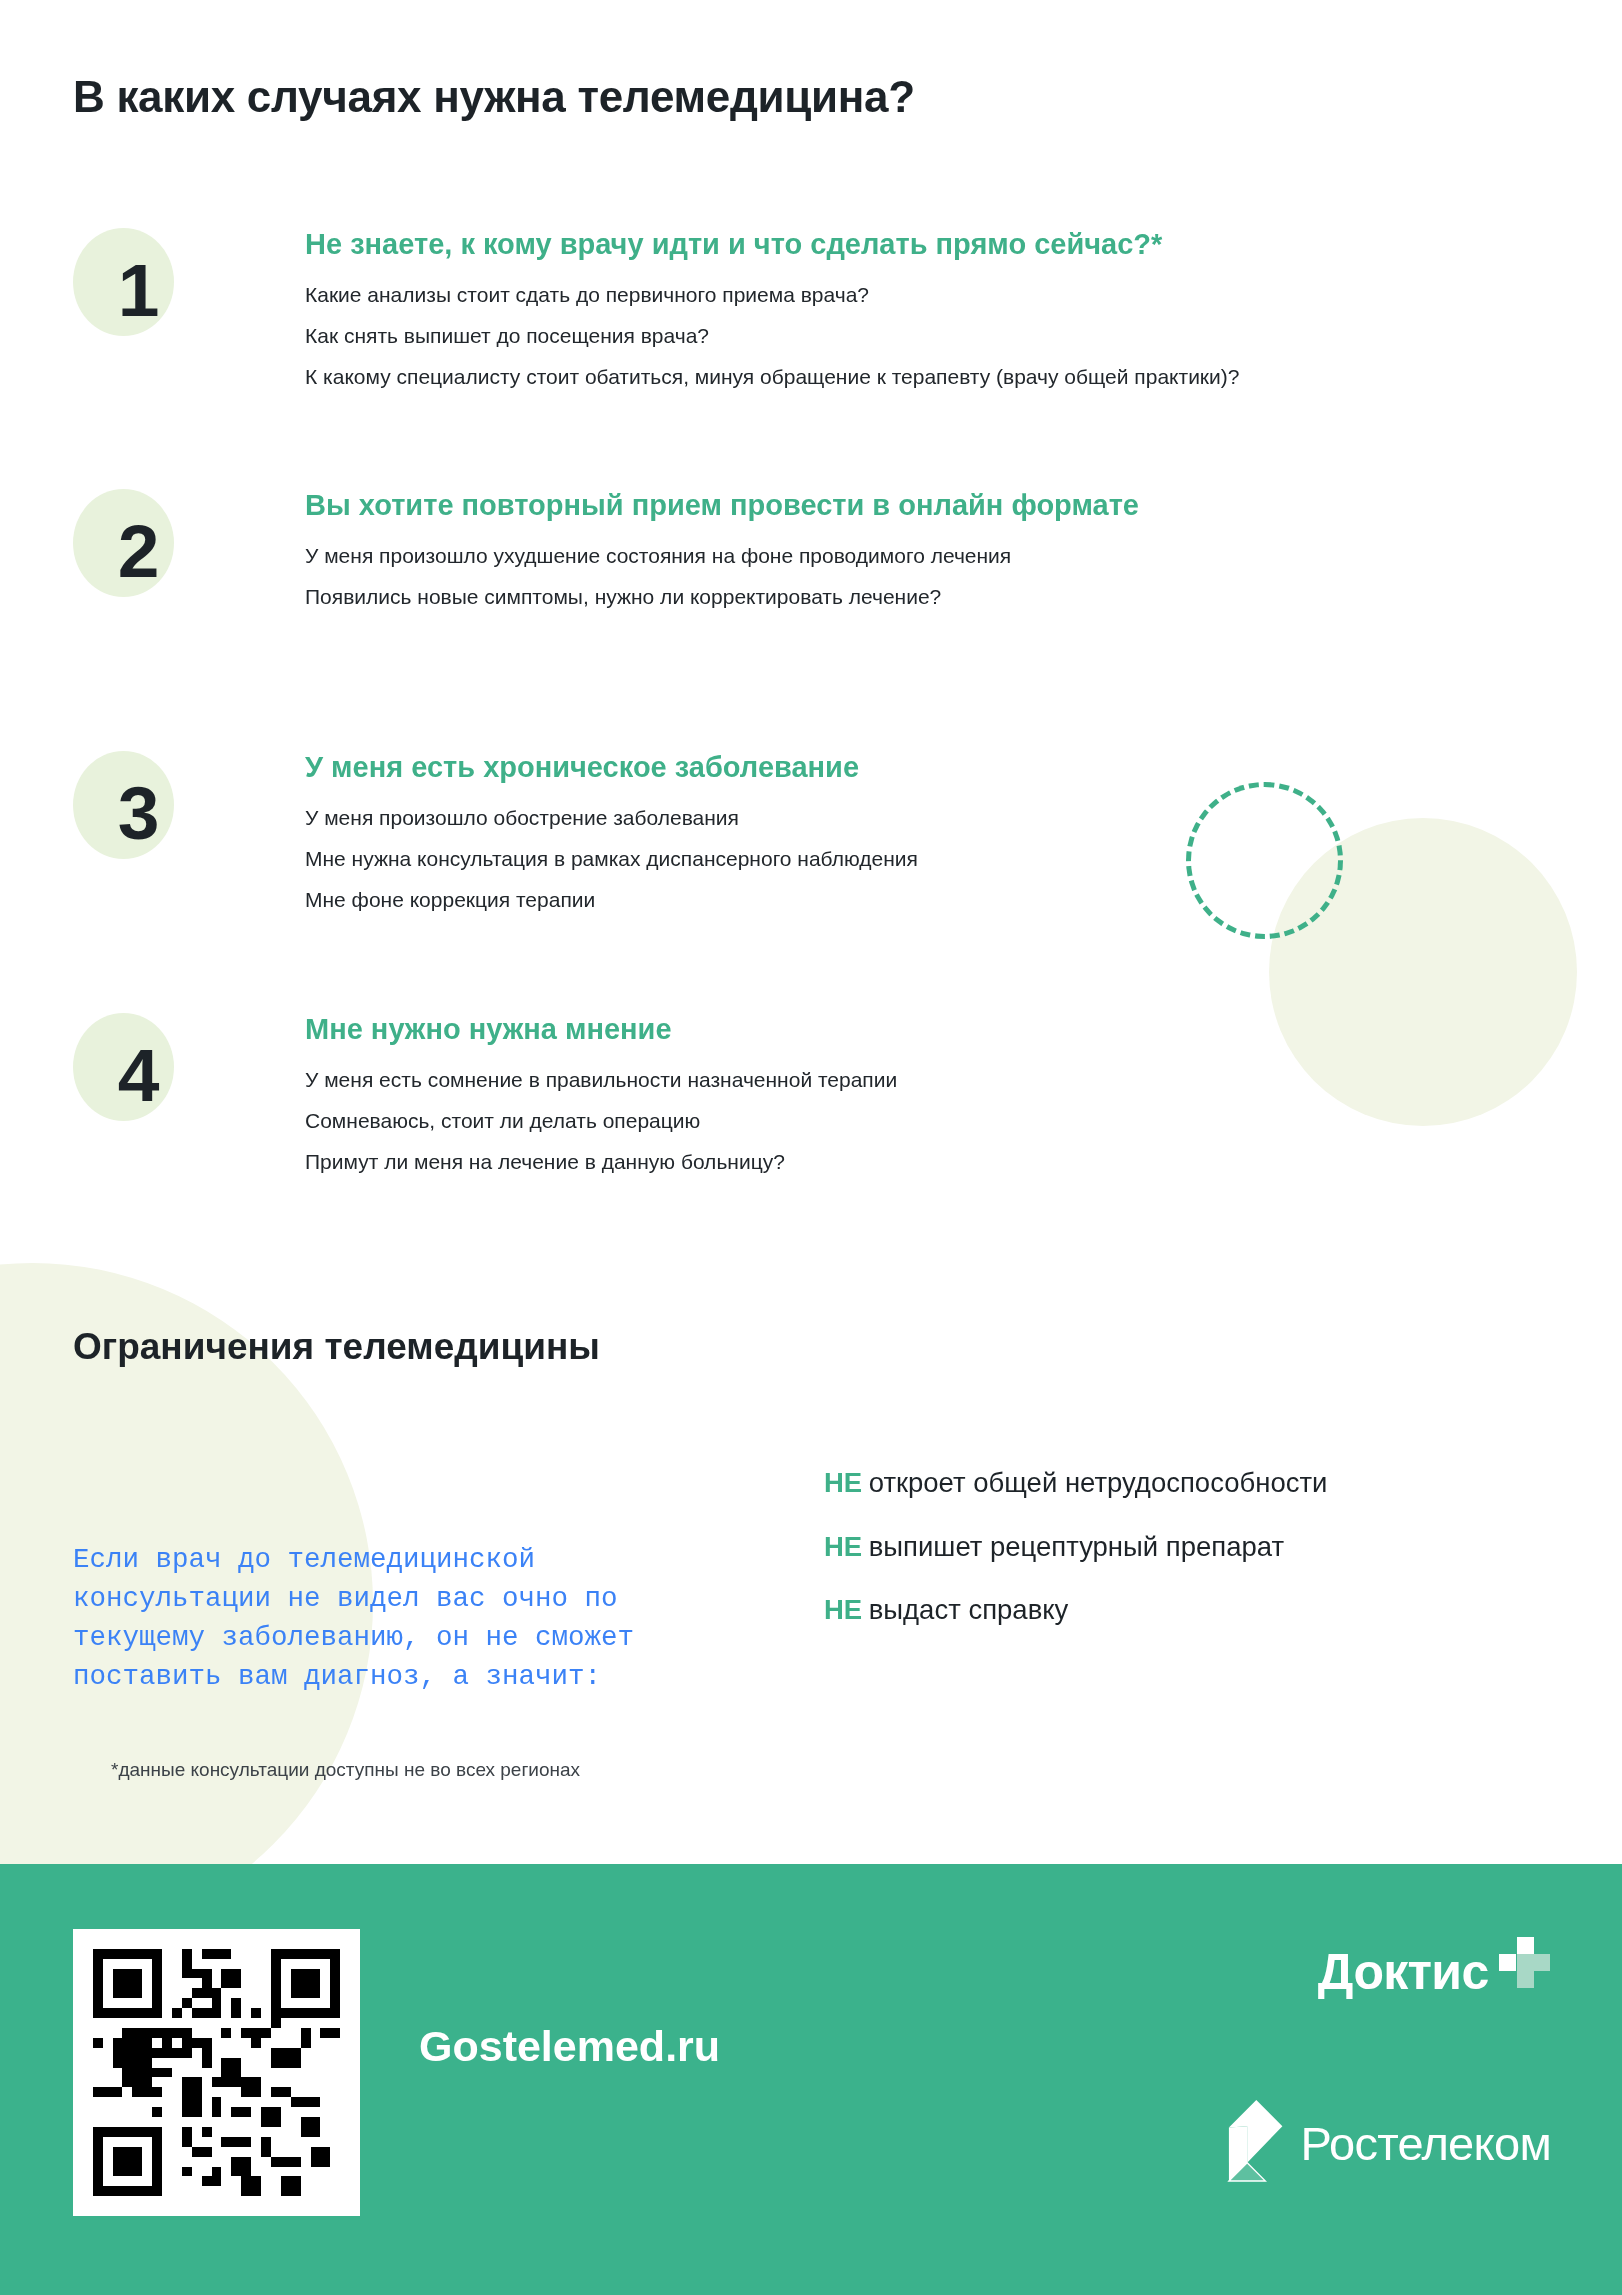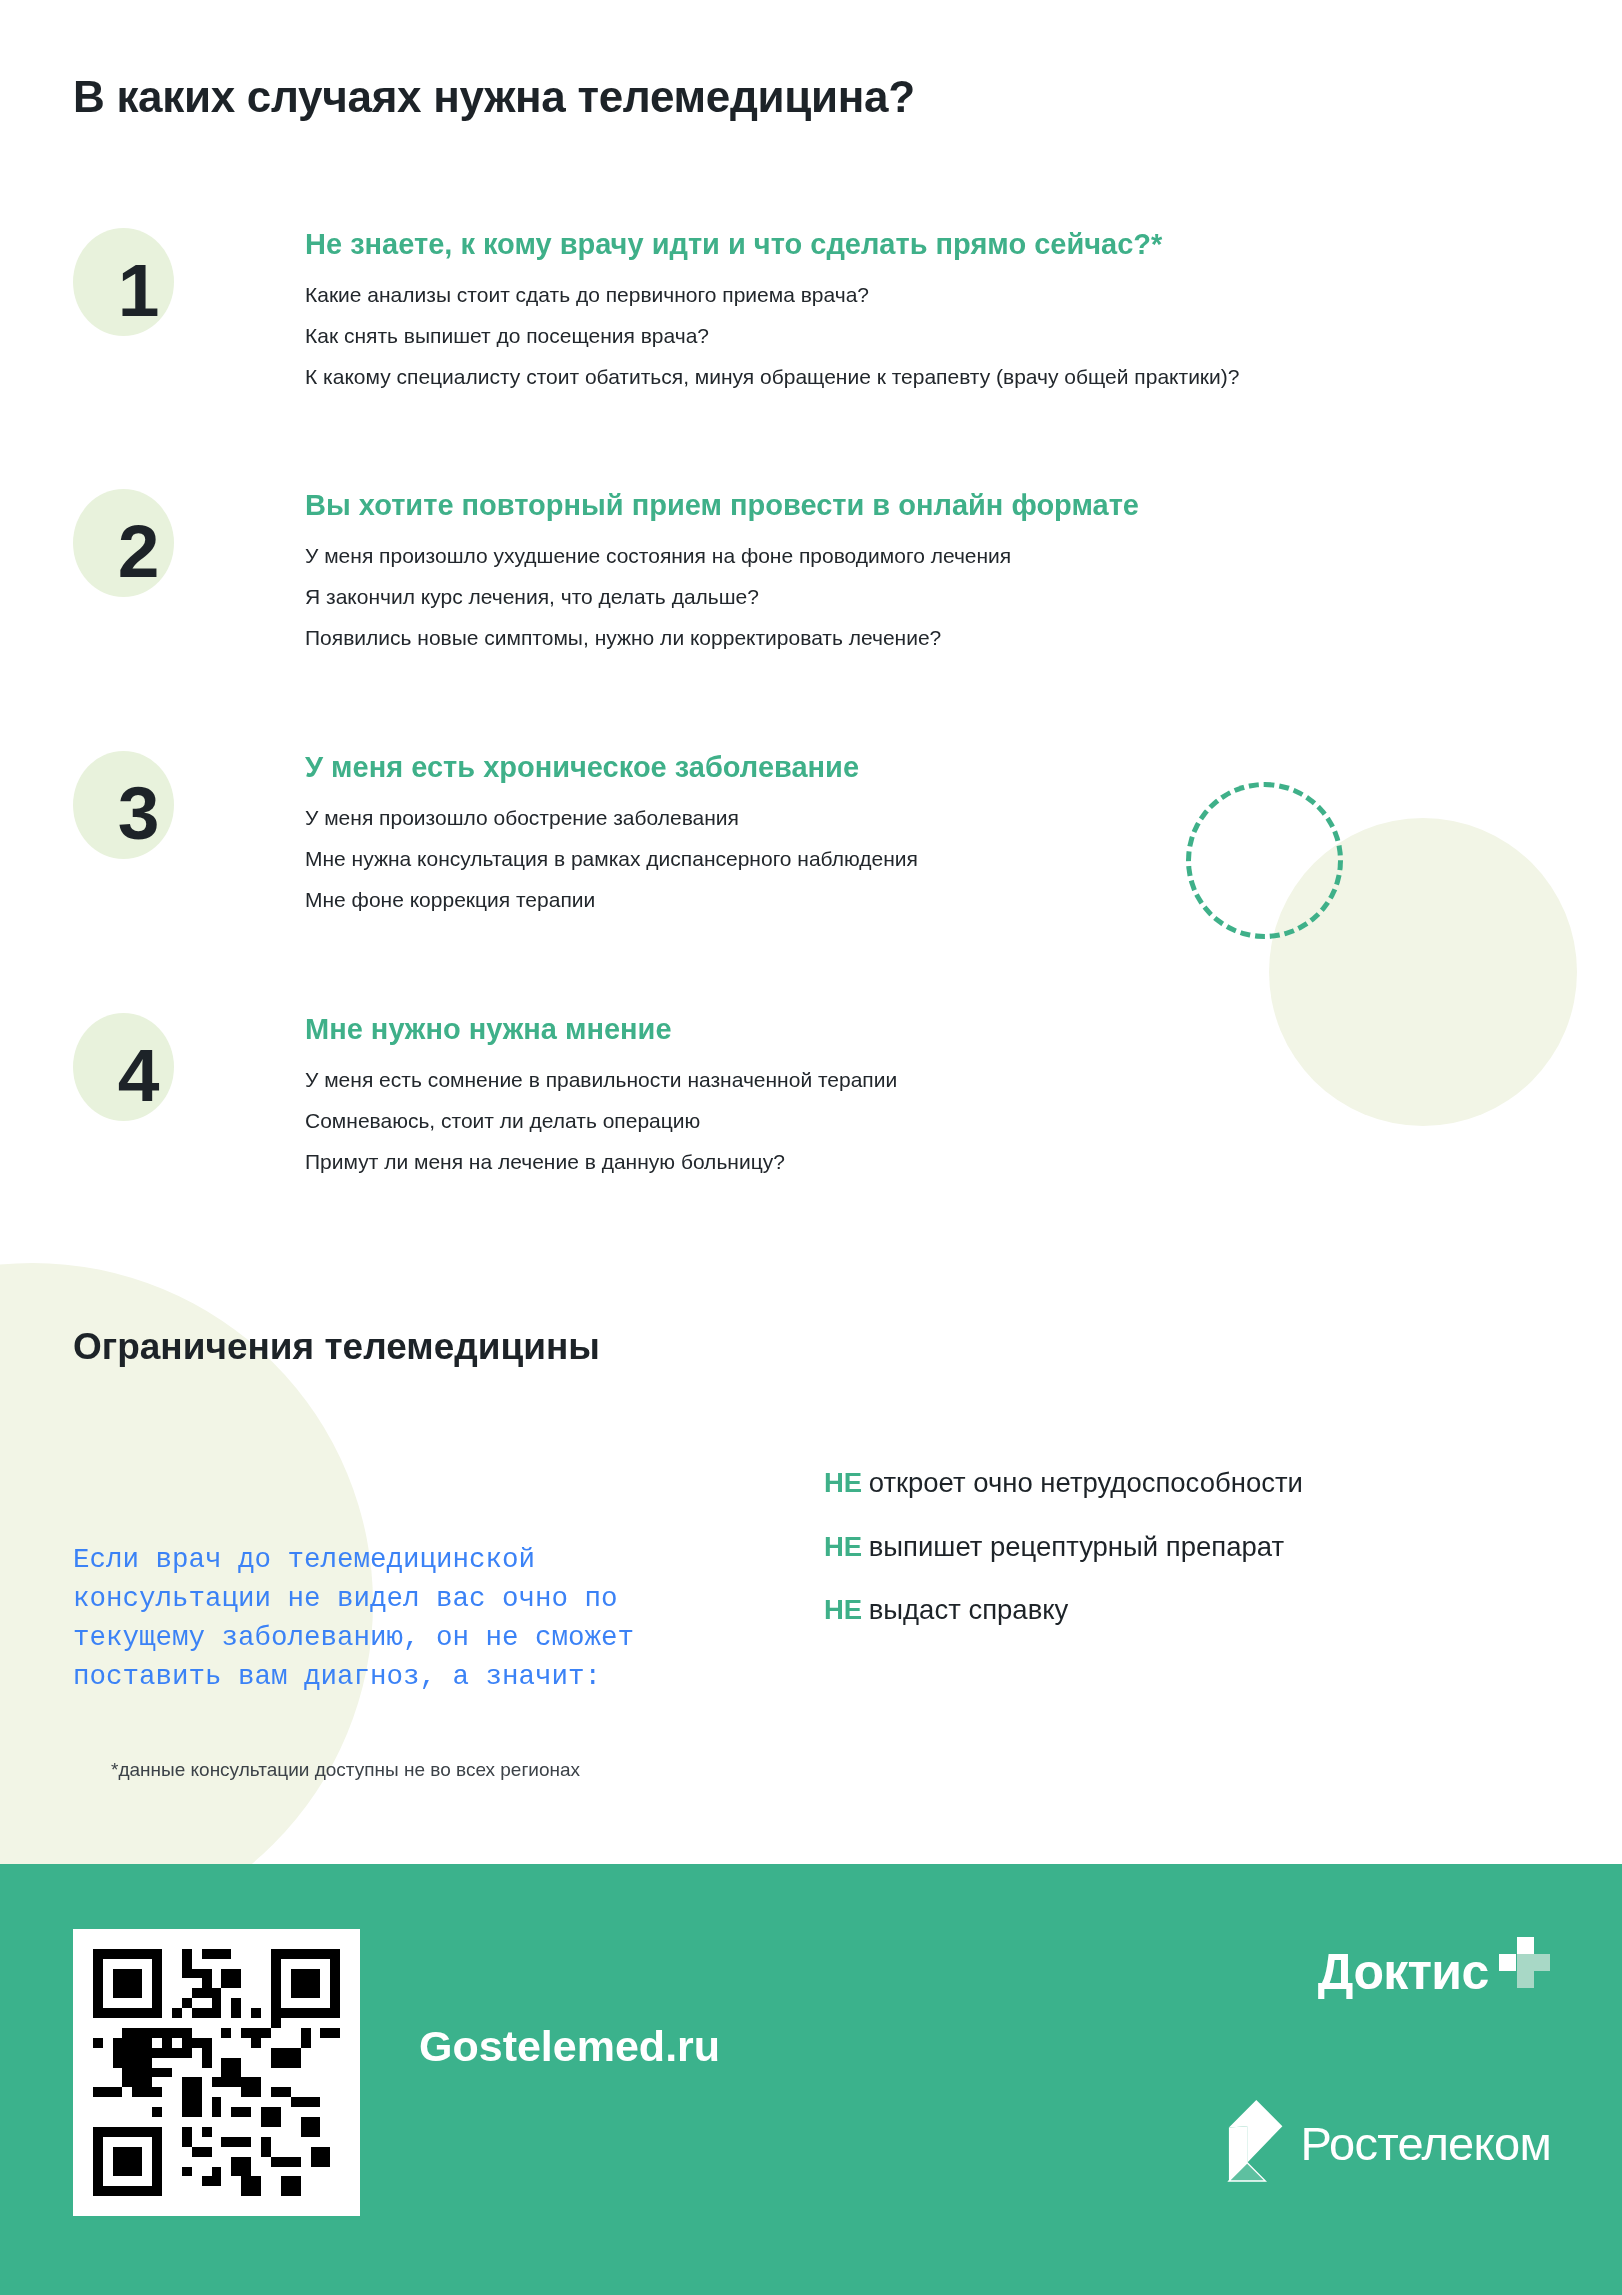--- a/index.html
+++ b/index.html
@@ -207,21 +207,20 @@
     <div class="block-line">К какому специалисту стоит обатиться, минуя обращение к терапевту (врачу общей практики)?</div>
   </div>
 </div>
 
 <div class="num-block" style="left:73px; top:489px;">
   <div class="num-badge"></div>
   <div class="num-digit">2</div>
   <div class="block-body">
     <div class="block-head">Вы хотите повторный прием провести в онлайн формате</div>
     <div class="block-line">У меня произошло ухудшение состояния на фоне проводимого лечения</div>
-    <div class="block-line">Я закончил курс лечения, что делать дальше?</div>
     <div class="block-line">Появились новые симптомы, нужно ли корректировать лечение?</div>
   </div>
 </div>
 
 <div class="num-block" style="left:73px; top:751px;">
   <div class="num-badge"></div>
   <div class="num-digit">3</div>
   <div class="block-body">
     <div class="block-head">У меня есть хроническое заболевание</div>
     <div class="block-line">У меня произошло обострение заболевания</div>
@@ -239,21 +238,21 @@
     <div class="block-line">Сомневаюсь, стоит ли делать операцию</div>
     <div class="block-line">Примут ли меня на лечение в данную больницу?</div>
   </div>
 </div>
 
 <div class="limits-title">Ограничения телемедицины</div>
 <div class="limits-text">Если врач до телемедицинской консультации не видел вас очно по текущему заболеванию, он не сможет поставить вам диагноз, а значит:</div>
 
 <div class="not-list">
   <div class="not-item">
-    <span class="ne">НЕ</span><span>откроет очно нетрудоспособности</span>
+    <span class="ne">НЕ</span><span>откроет общей нетрудоспособности</span>
   </div>
   <div class="not-item">
     <span class="ne">НЕ</span><span>выпишет рецептурный препарат</span>
   </div>
   <div class="not-item">
     <span class="ne">НЕ</span><span>выдаст справку</span>
   </div>
 </div>
 
 <div class="footnote">*данные консультации доступны не во всех регионах</div>

